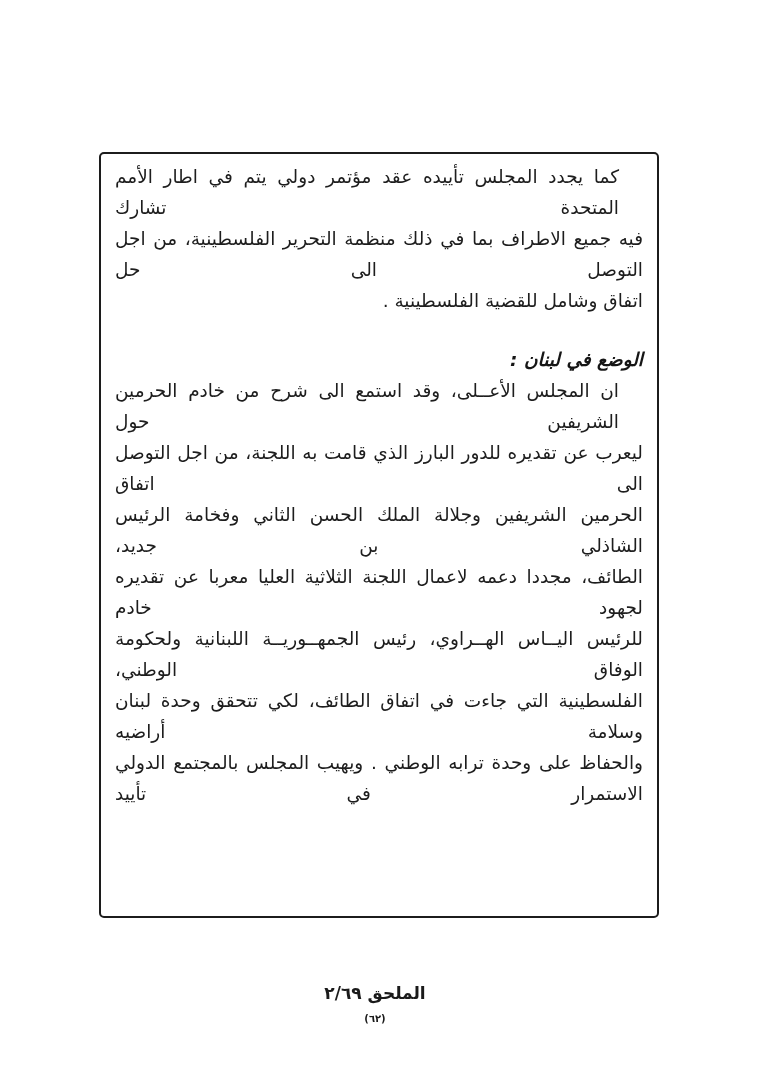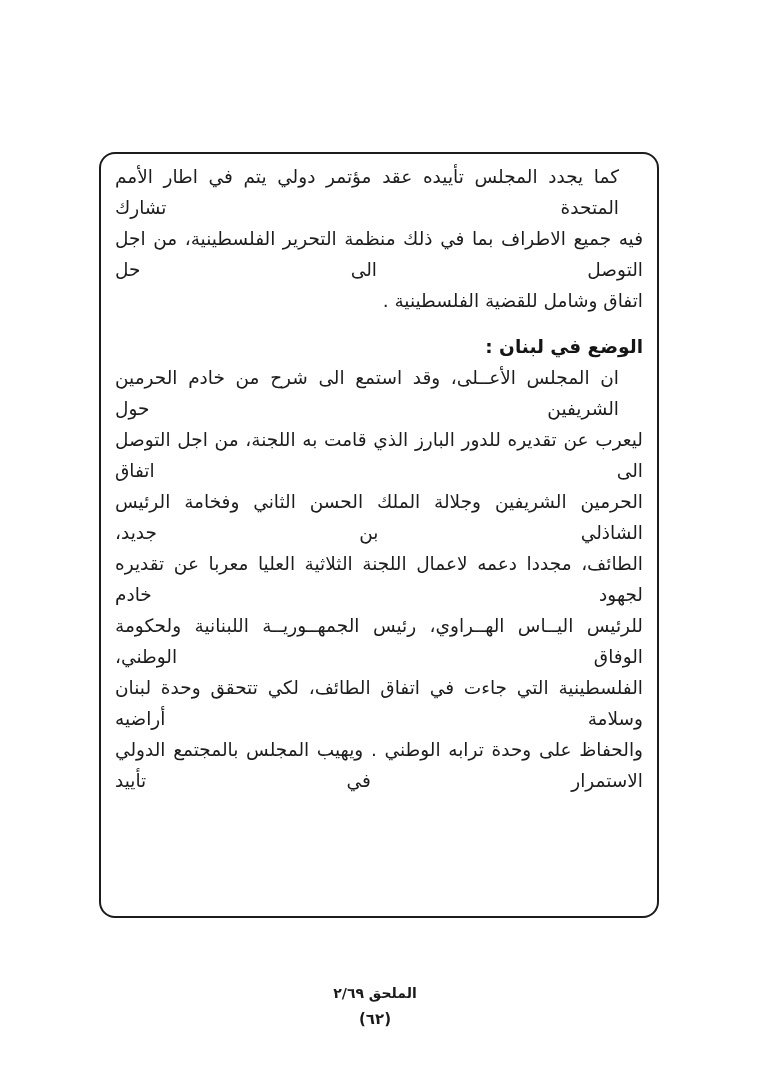--- a/index.html
+++ b/index.html
@@ -11,21 +11,21 @@
     position: relative;
     overflow: hidden;
   }
   .page { position: absolute; inset: 0; }
   .frame {
     position: absolute;
     left: 99px; top: 152px;
     width: 560px; height: 766px;
     box-sizing: border-box;
     border: 2px solid #1c1c1c;
-    border-radius: 16px;
+    border-radius: 5px;
     padding: 7px 14px 0 14px;
     background: #ffffff;
     direction: rtl;
     overflow: hidden;
   }
   .ln {
     font-size: 18.5px;
     line-height: 31px;
     white-space: normal;
     text-align: justify;
@@ -36,32 +36,32 @@
   .ln.first { padding-right: 24px; }
   .ln.last { text-align-last: right; }
   .hd {
     margin: 0;
     font-size: 18.5px;
     line-height: 31px;
     font-weight: bold;
     text-align: right;
     color: #151515;
   }
-  .hd.h1 { margin-top: 15px; }
+  .hd.h1 { margin-top: 28px; font-style: italic; }
   .footer {
     position: absolute;
     left: 0; right: 8px;
     top: 984px;
     text-align: center;
     direction: rtl;
     font-weight: bold;
     color: #1a1a1a;
   }
-  .footer .f1 { font-size: 14px; line-height: 18px; }
-  .footer .f2 { font-size: 15px; line-height: 18px; margin-top: 8px; }
+  .footer .f1 { font-size: 17px; line-height: 18px; }
+  .footer .f2 { font-size: 10px; line-height: 18px; margin-top: 8px; }
 </style>
 </head>
 <body>
 
 <div class="page" lang="ar">
 
   <div class="frame">
 
     <div>
       <div class="ln first">كما يجدد المجلس تأييده عقد مؤتمر دولي يتم في اطار الأمم المتحدة تشارك</div>

